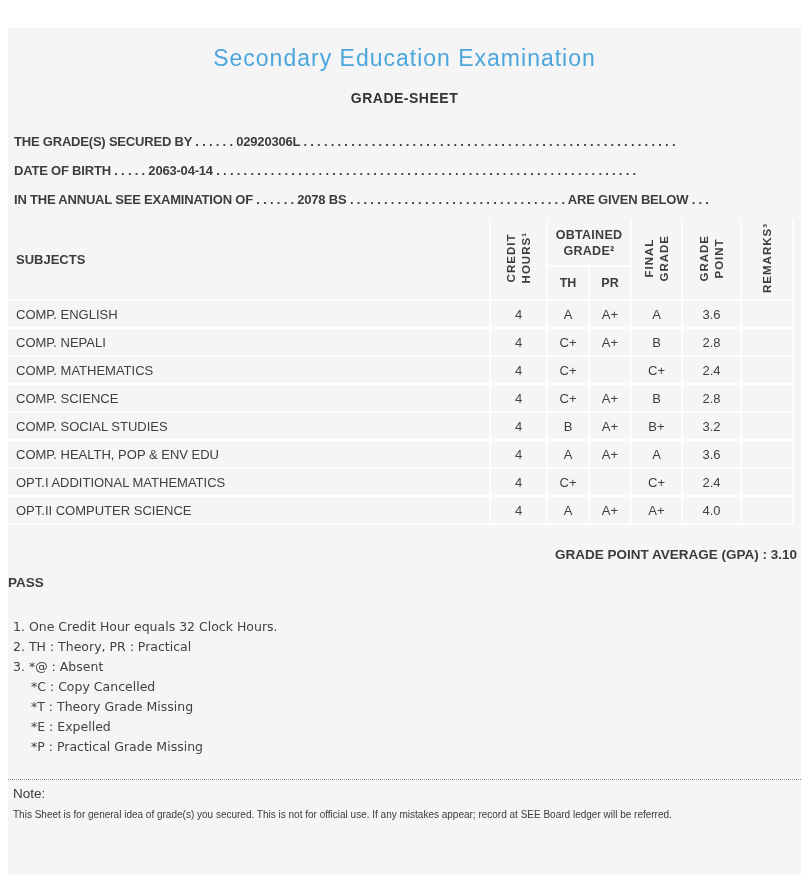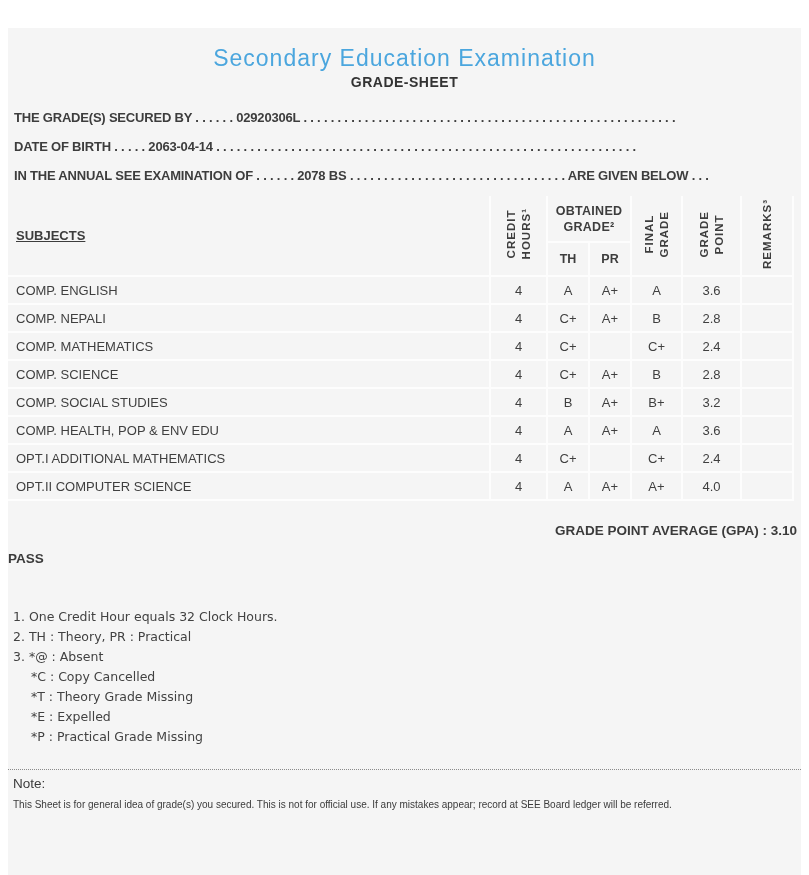--- a/index.html
+++ b/index.html
@@ -9,58 +9,58 @@
   }
   .sheet{
     position:absolute;top:28px;left:8px;width:793px;height:847px;
     background:#f5f5f5;box-sizing:border-box;
   }
   .page-title{
     margin:0;padding-top:16px;text-align:center;
     font-size:23px;font-weight:400;letter-spacing:1px;color:#4BA6DE;line-height:28px;
   }
   .subtitle{
-    margin-top:2px;text-align:center;font-size:14px;font-weight:700;
+    margin-top:18px;text-align:center;font-size:14px;font-weight:700;
     letter-spacing:.5px;color:#333;line-height:17px;
   }
-  .info{margin-top:12px;padding-left:6px;}
+  .info{margin-top:20px;padding-left:6px;}
   .info-line{
     line-height:29px;font-size:13px;font-weight:700;color:#3d3d3d;
     white-space:nowrap;overflow:hidden;letter-spacing:-0.2px;
   }
   table.grade-table{
     margin-top:6px;border-collapse:collapse;table-layout:fixed;width:785px;
   }
   .grade-table th,.grade-table td{
     border-right:2px solid #fdfdfd;border-bottom:2px solid #fdfdfd;
     padding:0;vertical-align:middle;text-align:center;
     font-size:13px;color:#3f3f3f;overflow:hidden;
   }
   .grade-table thead th{font-weight:700;font-size:12.5px;color:#3d3d3d;}
-  .grade-table .subj-h{text-align:left;padding-left:8px;font-size:13px;text-decoration:underline;}
+  .grade-table .subj-h{text-align:left;padding-left:8px;font-size:13px;}
   .grade-table tr.hdr-top{height:46px;}
   .grade-table tr.hdr-sub{height:34px;}
   .grade-table tbody tr{height:28px;}
   .grade-table td.subject{text-align:left;padding-left:8px;}
   .vtext{
     display:inline-block;writing-mode:vertical-rl;transform:rotate(180deg);
     white-space:pre-line;font-weight:700;font-size:11.5px;letter-spacing:1px;
     line-height:15px;color:#3d3d3d;
   }
   .obt-label{white-space:pre-line;line-height:16px;display:inline-block;letter-spacing:.3px;}
   .summary-gpa{
     margin-top:22px;text-align:right;padding-right:4px;
     font-size:13.5px;font-weight:700;color:#3b3b3b;line-height:16px;
   }
   .summary-result{
     margin-top:12px;padding-right:4px;
     font-size:13.5px;font-weight:700;color:#3b3b3b;line-height:16px;
   }
   .footnotes{
-    margin-top:40px;padding-left:5px;
+    margin-top:26px;padding-left:5px;
     font-family:"DejaVu Sans",sans-serif;font-size:12.5px;color:#424242;
   }
   .footnote-line{line-height:20px;}
   .footnote-line.indent{padding-left:18px;}
   .note-section{
     margin-top:22px;border-top:1px dotted #8a8a8a;
     padding:4px 10px 0 5px;
   }
   .note-label{font-size:13.5px;line-height:20px;color:#3b3b3b;}
   .note-text{font-size:10px;line-height:21px;color:#3b3b3b;max-width:780px;}

